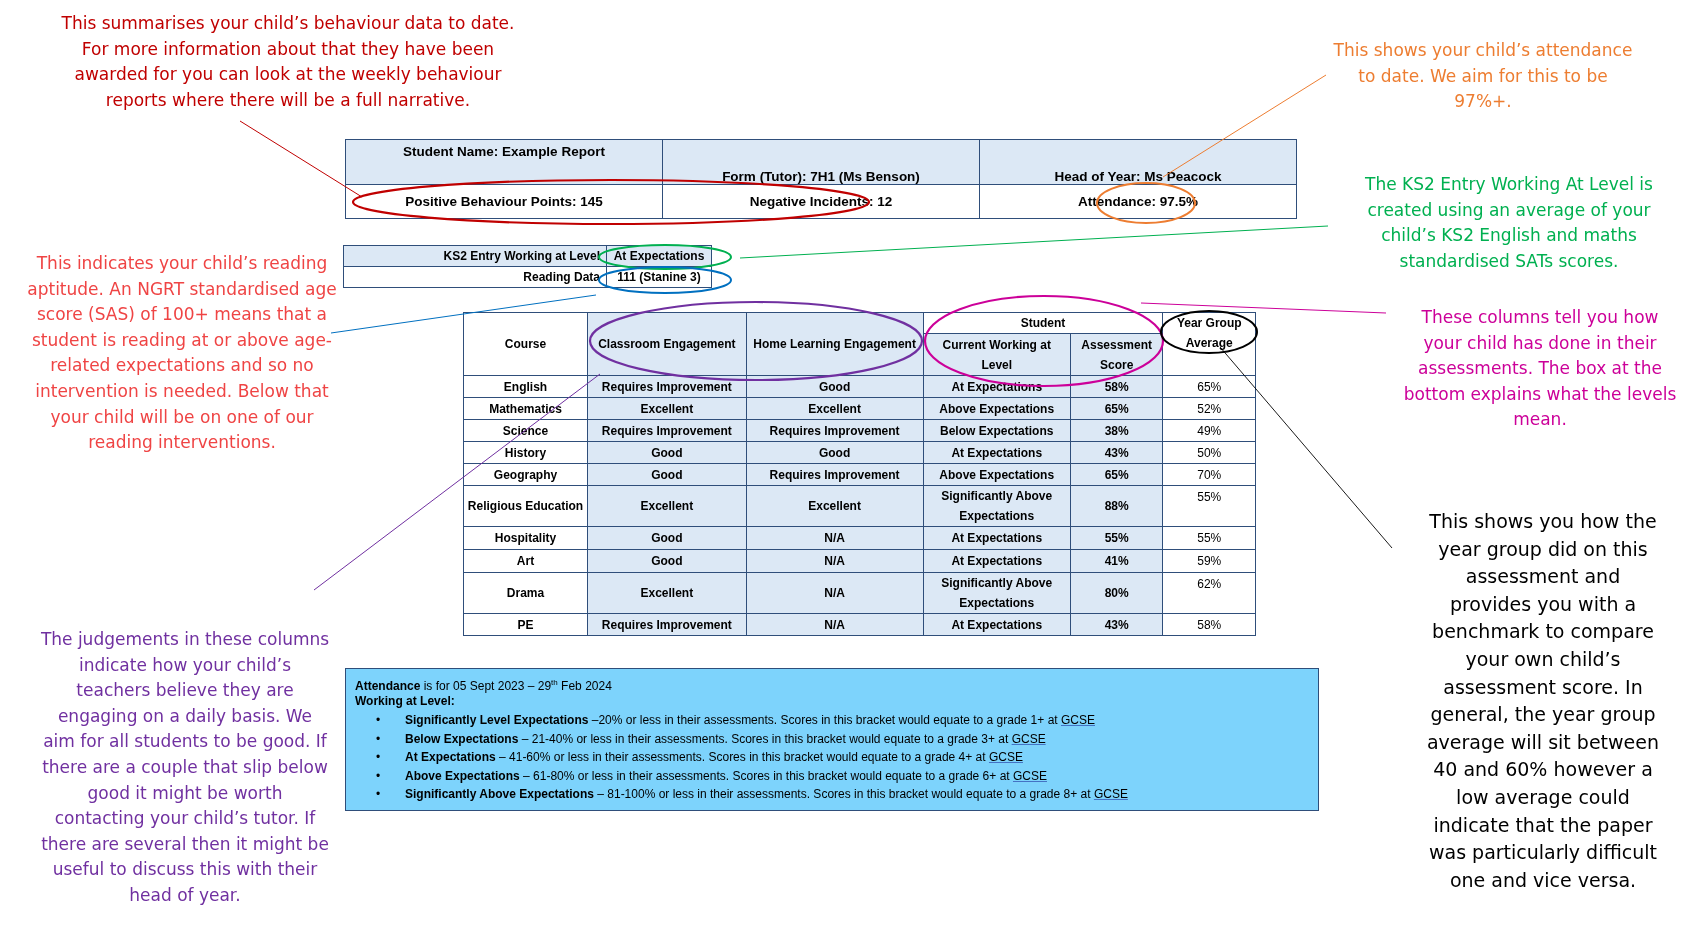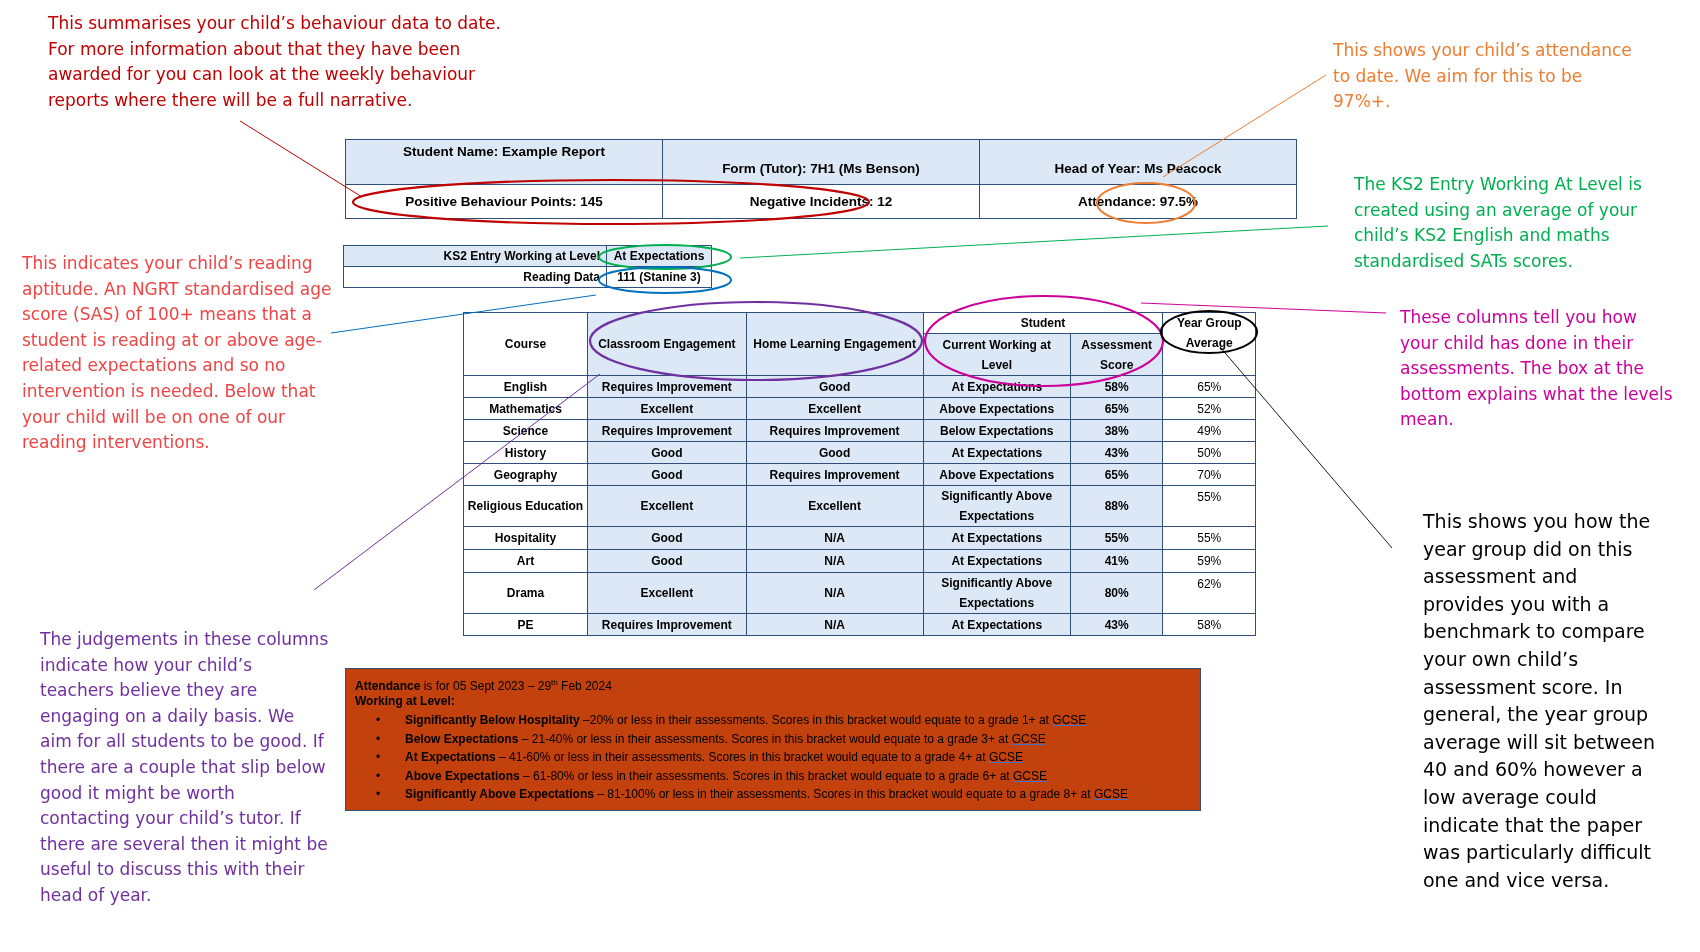--- a/index.html
+++ b/index.html
@@ -1,45 +1,45 @@
 <!DOCTYPE html>
 <html><head>
 <meta charset="utf-8">
 <style>
   html,body{margin:0;padding:0;background:#fff;}
   body{width:1700px;height:952px;position:relative;overflow:hidden;font-family:"Liberation Sans",sans-serif;}
   .note{position:absolute;font-family:"DejaVu Sans",sans-serif;font-size:17px;line-height:25.6px;}
-  .note p{margin:0;}
+  .note p{margin:0;text-align:center;}
   #n-red{left:48px;top:11px;width:480px;color:#c00000;}
   #n-orange{left:1333px;top:38px;width:300px;color:#ed7d31;}
   #n-green{left:1354px;top:172px;width:310px;color:#00b050;}
   #n-blue{left:22px;top:251px;width:320px;color:#ef4444;}
   #n-magenta{left:1400px;top:305px;width:280px;color:#cc0099;}
   #n-purple{left:40px;top:579px;width:290px;color:#7030a0;margin-top:48px;}
   #n-black{left:1423px;top:508px;width:240px;color:#000;font-size:19px;line-height:27.6px;}
 
   table{border-collapse:collapse;position:absolute;font-family:"Liberation Sans",sans-serif;}
   td,th{border:1.5px solid #2f4e7a;font-weight:bold;color:#000;text-align:center;}
   .blue{background:#dce8f5;}
 
   #hdr{left:345px;top:139px;width:952px;height:80px;font-size:13.5px;}
   #hdr td{width:33.3%;}
   #hdr tr.r1{height:45px;}
   #hdr td.top{vertical-align:top;padding-top:4px;}
-  #hdr td.bot{vertical-align:bottom;padding-bottom:8px;}
+  #hdr td.bot{vertical-align:bottom;padding-bottom:0;}
 
   #ks2{left:343px;top:245px;width:369px;font-size:12px;}
   #ks2 td{height:20px;padding:0 6px;}
   #ks2 td.lbl{text-align:right;width:250px;}
 
   #main{left:463px;top:312px;width:793px;font-size:12px;}
   #main td{padding:0 2px;line-height:20px;}
   #main td.yga{font-weight:normal;vertical-align:top;padding-top:1px;}
 
-  #key{position:absolute;left:345px;top:668px;width:856px;height:143px;background:#c2410c;border:1.5px solid #2f4e7a;font-family:"Liberation Sans",sans-serif;font-size:12px;box-sizing:border-box;padding:4px 9px;}
+  #key{position:absolute;left:345px;top:668px;width:974px;height:143px;background:#7dd3fc;border:1.5px solid #2f4e7a;font-family:"Liberation Sans",sans-serif;font-size:12px;box-sizing:border-box;padding:4px 9px;}
   #key .line{height:19px;line-height:19px;}
   #key b{font-weight:bold;}
   #key ul{margin:0;padding:0 0 0 50px;list-style:none;}
   #key li{height:18.5px;line-height:18.5px;position:relative;}
   #key li .dot{position:absolute;left:-29px;top:0;}
   #key .link{color:#000;text-decoration:underline;text-decoration-color:#4472c4;}
   sup{font-size:8px;}
 
   svg.overlay{position:absolute;left:0;top:0;width:1700px;height:952px;pointer-events:none;}
 </style>
@@ -197,21 +197,21 @@
     <td class="blue">43%</td>
     <td class="yga">58%</td>
   </tr>
 </tbody>
   </table>
 
 <div id="key">
   <div class="line"><b>Attendance</b><span> is for 05 Sept 2023 – 29</span><sup>th</sup><span> Feb 2024</span></div>
   <div class="line"><b>Working at Level:</b></div>
   <ul>
-    <li><span class="dot">•</span><b>Significantly Below Hospitality</b><span> –20% or less in their assessments. Scores in this bracket would equate to a grade 1+ at </span><span class="link">GCSE</span></li>
+    <li><span class="dot">•</span><b>Significantly Level Expectations</b><span> –20% or less in their assessments. Scores in this bracket would equate to a grade 1+ at </span><span class="link">GCSE</span></li>
     <li><span class="dot">•</span><b>Below Expectations</b><span> – 21-40% or less in their assessments. Scores in this bracket would equate to a grade 3+ at </span><span class="link">GCSE</span></li>
     <li><span class="dot">•</span><b>At Expectations</b><span> – 41-60% or less in their assessments. Scores in this bracket would equate to a grade 4+ at </span><span class="link">GCSE</span></li>
     <li><span class="dot">•</span><b>Above Expectations</b><span> – 61-80% or less in their assessments. Scores in this bracket would equate to a grade 6+ at </span><span class="link">GCSE</span></li>
     <li><span class="dot">•</span><b>Significantly Above Expectations</b><span> – 81-100% or less in their assessments. Scores in this bracket would equate to a grade 8+ at </span><span class="link">GCSE</span></li>
   </ul>
 </div>
 
 <svg class="overlay" viewBox="0 0 1700 952">
 
   <line x1="240" y1="121" x2="362" y2="197" stroke="#c00000" stroke-width="1"></line>

